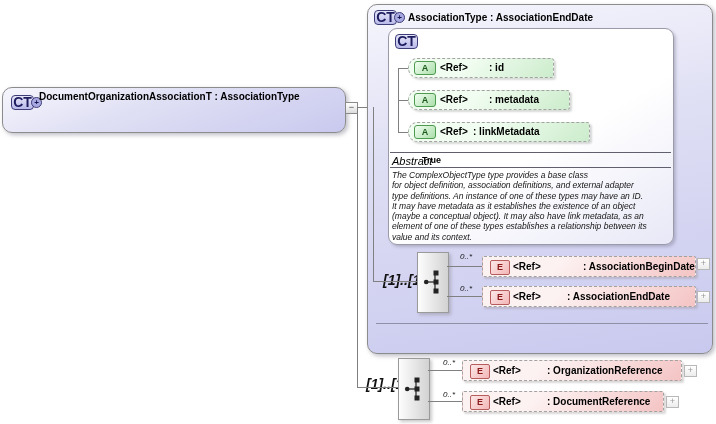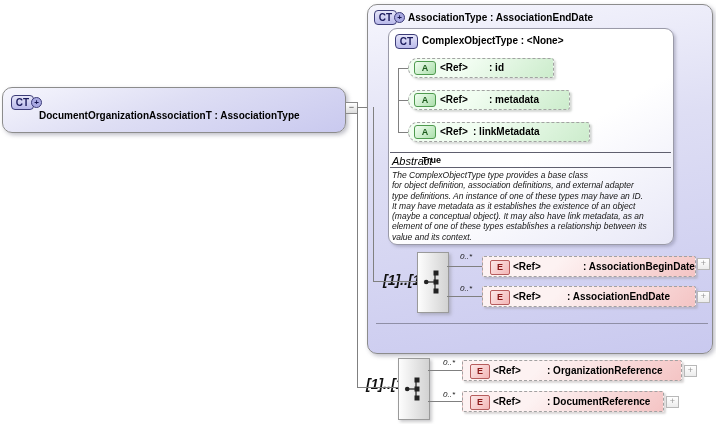--- a/index.html
+++ b/index.html
@@ -22,21 +22,21 @@
     position:absolute;border:1px solid #9a9aa8;border-radius:9px;
     background:linear-gradient(150deg,var(--inner-light,#ffffff) 55%,var(--inner-dark,#e8e8f7) 100%);
     box-shadow:2px 2px 3px rgba(120,120,145,.4);
   }
 
   
   .ct-badge{position:absolute;display:flex;align-items:center;}
   .ct-pill{
     display:inline-block;width:21px;height:13px;border:1px solid var(--badge-border,#3c3c78);
     border-radius:4px;background:linear-gradient(var(--badge-fill-light,#e6e6f9),var(--badge-fill-dark,#b9b9ea));
-    color:var(--badge-text,#1c1c5e);font-weight:bold;font-size:10px;line-height:13px;text-align:center;
+    color:var(--badge-text,#1c1c5e);font-weight:bold;font-size:14px;line-height:13px;text-align:center;
   }
   .ct-plus{
     display:inline-block;width:9px;height:9px;margin-left:-3px;border:1px solid var(--badge-border,#3c3c78);
     border-radius:50%;background:#a9a9e2;color:#14144e;font-weight:bold;font-size:8px;line-height:9px;text-align:center;
   }
   .a-badge{
     position:absolute;width:20px;height:12px;border:1px solid var(--green-border,#4e9a4e);border-radius:3px;
     background:linear-gradient(135deg,#f2fef2,#aadfaa);color:var(--green-text,#1e5c1e);
     font-weight:bold;font-size:9px;line-height:12px;text-align:center;
   }
@@ -91,42 +91,41 @@
 </head>
 <body>
 
 <div id="stage">
 
   <div class="classbox" style="left:2px;top:87px;width:342px;height:44px">
     <span class="ct-badge" style="left:8px;top:7px">
       <span class="ct-pill">CT</span>
       <span class="ct-plus">+</span>
     </span>
-    <div class="cls-title" style="left:36px;top:21px">
+    <div class="cls-title" style="left:36px;top:2px">
       <div>DocumentOrganizationAssociationT : AssociationType</div>
     </div>
   </div>
 
   <div class="toggle" style="left:345px;top:102px">−</div>
 
   <div class="classbox" style="left:367px;top:4px;width:344px;height:348px;background:linear-gradient(170deg,var(--lavender-light) 0%,var(--lavender-mid) 40%,var(--lavender-dark) 100%)">
     <span class="ct-badge" style="left:6px;top:5px">
       <span class="ct-pill">CT</span>
       <span class="ct-plus">+</span>
     </span>
     <div class="big-title" style="left:40px;top:7px">AssociationType : AssociationEndDate</div>
 
     <div class="divider" style="left:8px;top:318px;width:332px"></div>
   </div>
 
   <div class="innerbox" style="left:388px;top:28px;width:284px;height:215px">
     <span class="ct-badge" style="left:6px;top:5px">
       <span class="ct-pill">CT</span>
     </span>
-    <div class="big-title" style="left:33px;top:6px">ComplexObjectType : &lt;None&gt;</div>
 
     <div class="line" style="left:9px;top:39px;width:1px;height:65px"></div>
     <div class="line" style="left:9px;top:39px;width:12px;height:1px"></div>
     <div class="line" style="left:9px;top:71px;width:12px;height:1px"></div>
     <div class="line" style="left:9px;top:103px;width:12px;height:1px"></div>
 
     <div class="attrbox" style="left:19px;top:29px;width:144px;height:18px">
       <span class="a-badge" style="left:5px;top:2px">A</span>
       <span class="txt" style="left:31px">&lt;Ref&gt;</span>
       <span class="txt" style="left:80px">: id</span>

